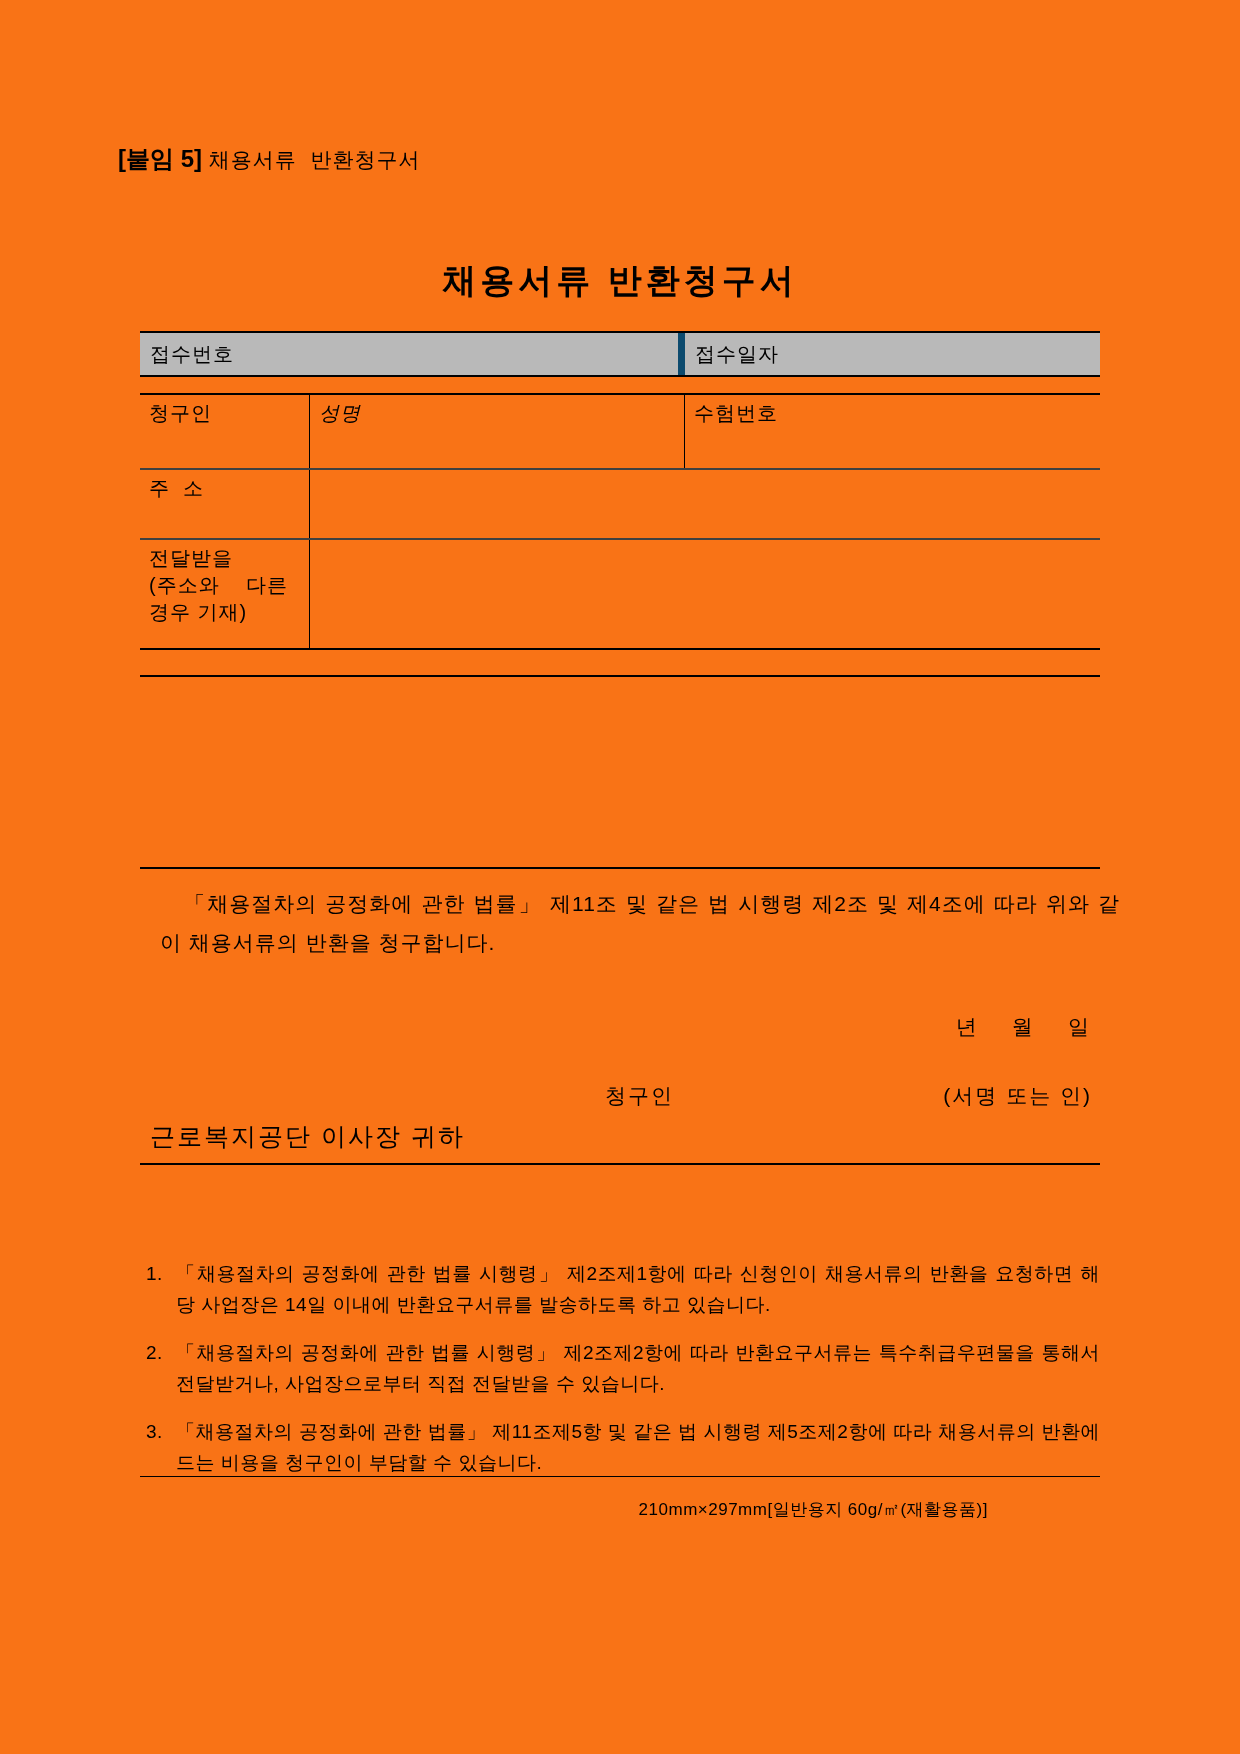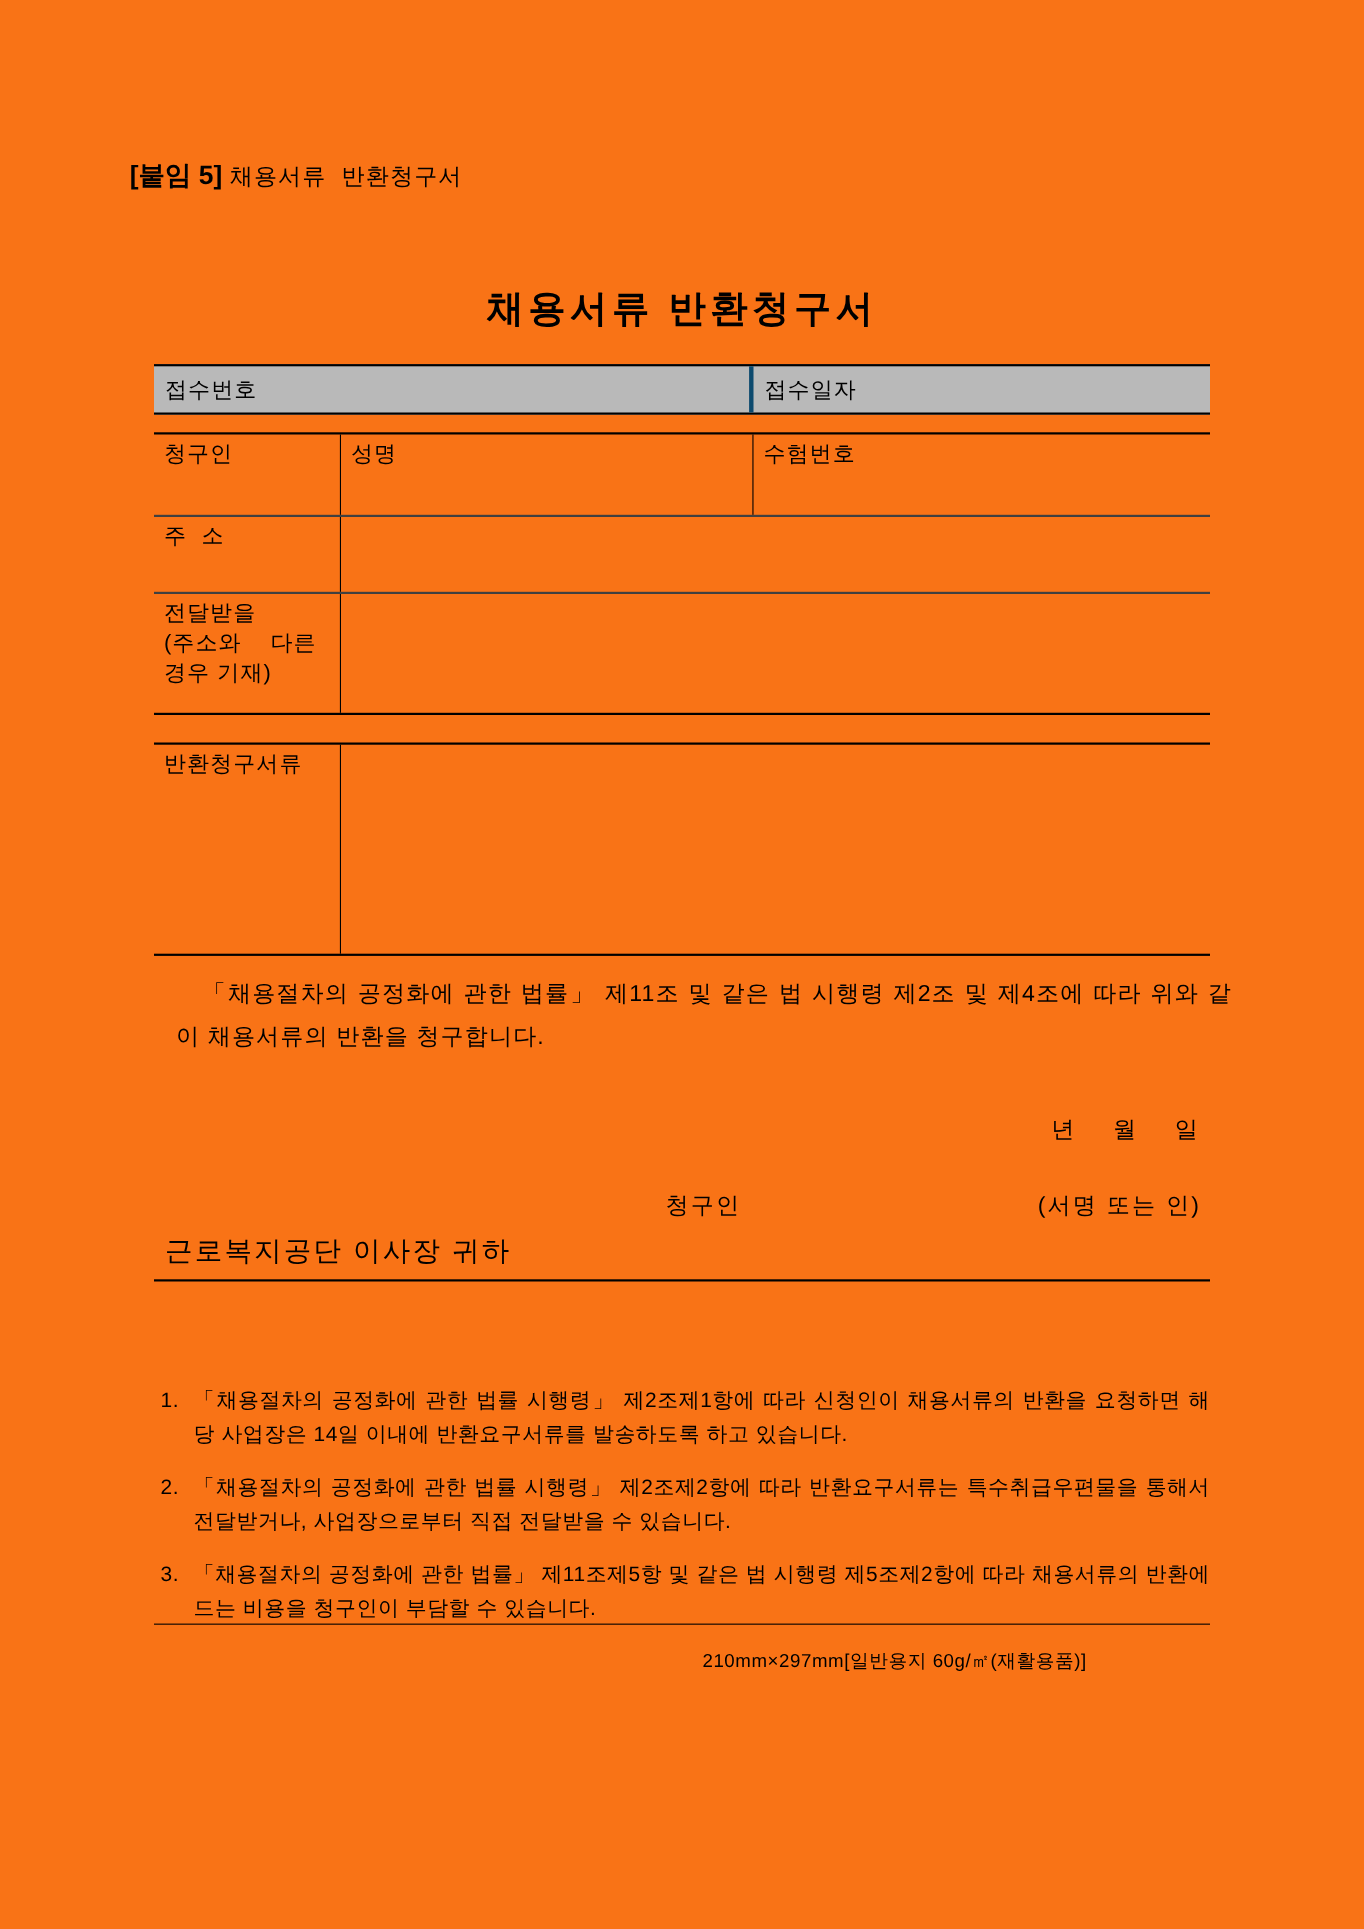--- a/index.html
+++ b/index.html
@@ -14,31 +14,31 @@
   .attach-line{left:118px;top:143px;font-size:21px;letter-spacing:1px;white-space:pre;}
   .attach-label{font-size:24px;font-weight:bold;letter-spacing:0;}
   .doc-title{left:140px;top:258px;width:960px;text-align:center;
     font-size:34px;font-weight:bold;letter-spacing:4px;}
   
   .gray-row{left:140px;top:331px;width:960px;height:46px;
     background:#b9b9b9;border-top:2px solid #000;border-bottom:2px solid #000;
     display:flex;box-sizing:border-box;}
   .gray-cell{display:flex;align-items:center;padding-left:10px;font-size:20px;
     letter-spacing:1px;box-sizing:border-box;}
-  .gray-cell.c1{width:545px;border-right:4px solid #0c4a6e;}
+  .gray-cell.c1{width:545px;border-right:7px solid #0c4a6e;}
   .gray-cell.c2{flex:1;}
   
   .tbl{left:140px;top:393px;width:960px;border-top:2px solid #000;
     border-bottom:2px solid #000;box-sizing:border-box;}
   .trow{display:flex;box-sizing:border-box;}
   .trow + .trow{border-top:2px solid #404040;justify-content:space-between;}
   .tcell{box-sizing:border-box;padding:5px 6px 0 9px;font-size:20px;
     letter-spacing:1px;white-space:pre-wrap;line-height:27px;}
   .w-label{width:170px;}
-  .w-name{width:375px;}
+  .w-name{width:375px;font-style:italic;}
   .bR{border-right:1px solid #000;}
   .grow{flex:1;}
   .h-claimant{height:73px;}
   .h-address{height:70px;}
   .h-place{height:110px;}
   
   .tbl2{left:140px;top:675px;width:960px;height:194px;
     border-top:2px solid #000;border-bottom:2px solid #000;
     display:flex;box-sizing:border-box;}
   
@@ -93,21 +93,20 @@
     </div>
     <div class="trow h-place">
       <div class="tcell w-label bR">전달받을
 (주소와    다른
 경우 기재)</div>
       <div class="tcell grow"></div>
     </div>
   </div>
 
   <div class="abs tbl2">
-    <div class="tcell w-label bR">반환청구서류</div>
     <div class="tcell grow"></div>
   </div>
 
   <div class="abs statement">「채용절차의 공정화에 관한 법률」  제11조 및 같은 법 시행령 제2조 및 제4조에 따라 위와 같이 채용서류의 반환을 청구합니다.</div>
 
   <div class="abs date-line">년     월     일</div>
 
   <div class="abs sig-row">
     <span class="sig-claimant">청구인</span>
     <span class="sig-note">(서명 또는 인)</span>

